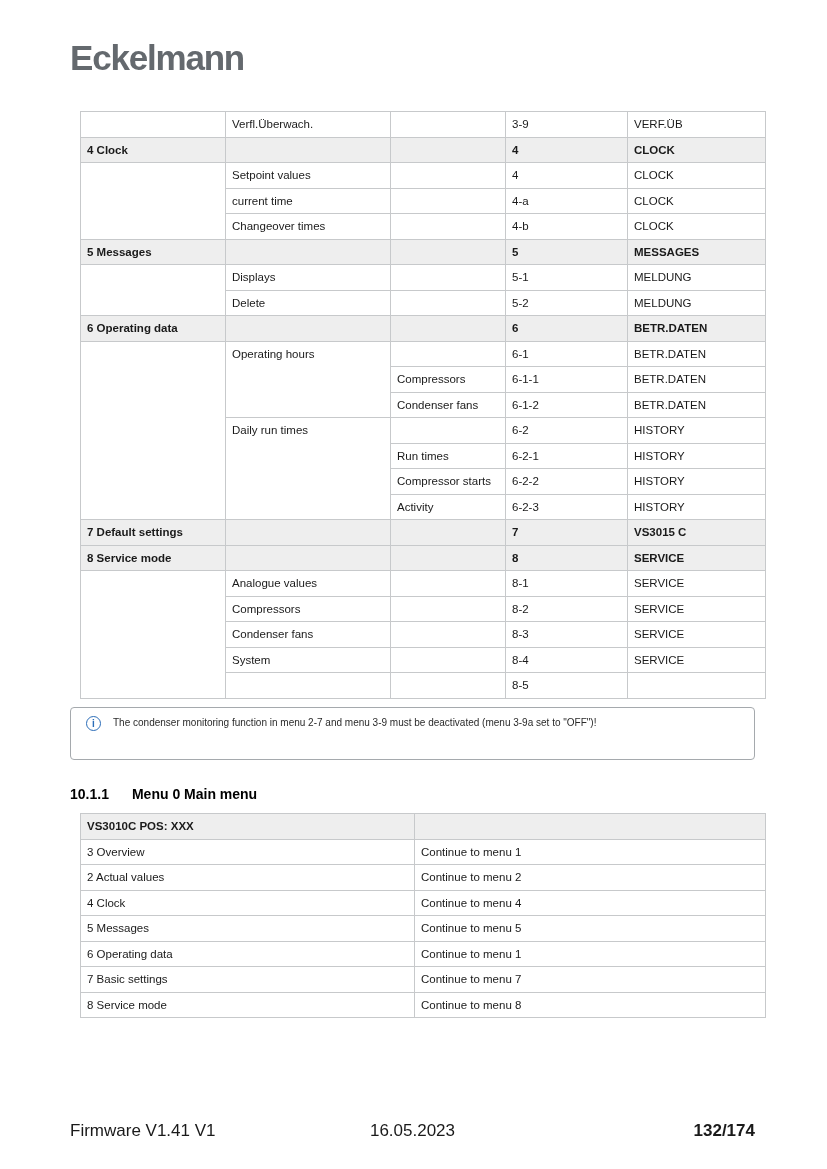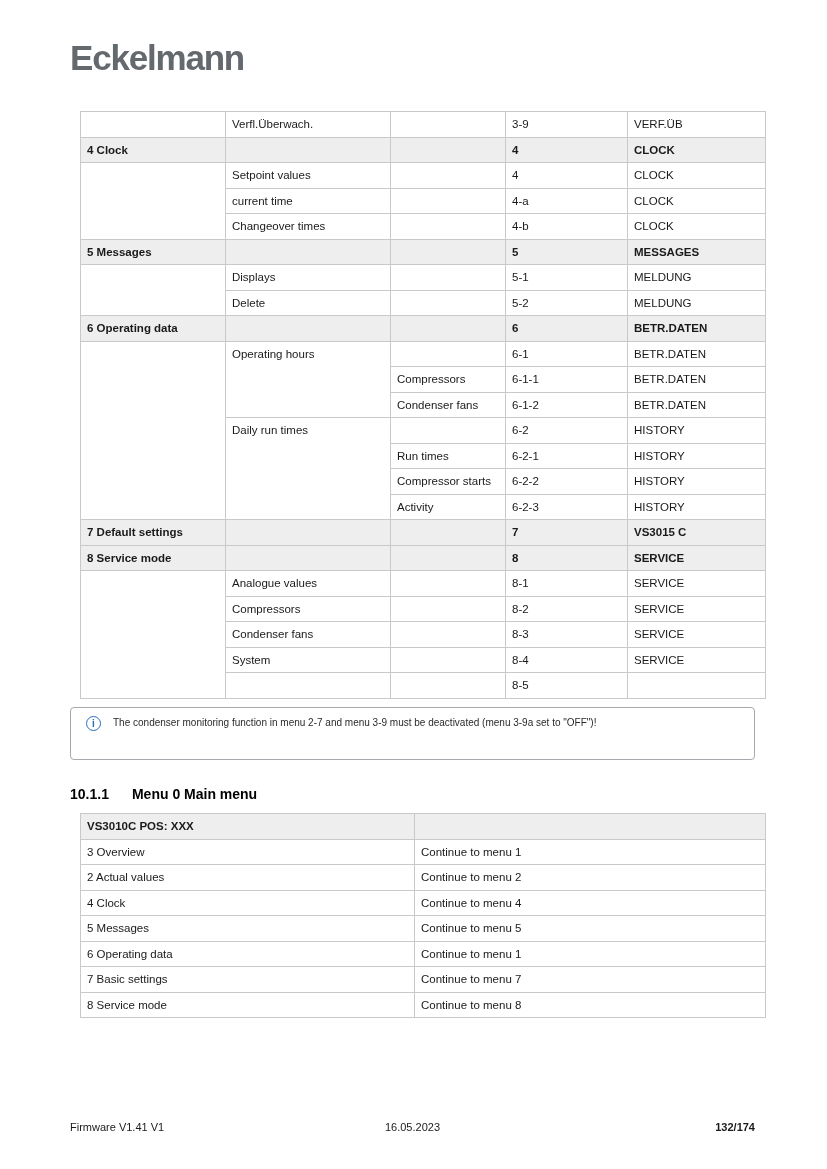--- a/index.html
+++ b/index.html
@@ -86,21 +86,21 @@
     font-weight: bold;
     color: #000000;
   }
   .heading .num { margin-right: 23px; }
   .footer {
     position: absolute;
     left: 70px;
     top: 1121px;
     width: 685px;
     display: flex;
-    font-size: 11px;
+    font-size: 17px;
     color: #1a1a1a;
   }
   .footer > span { flex: 1; }
   .footer .c { text-align: center; }
   .footer .r { text-align: right; font-weight: bold; }
 </style>
 </head>
 <body>
 
 <div class="page">

